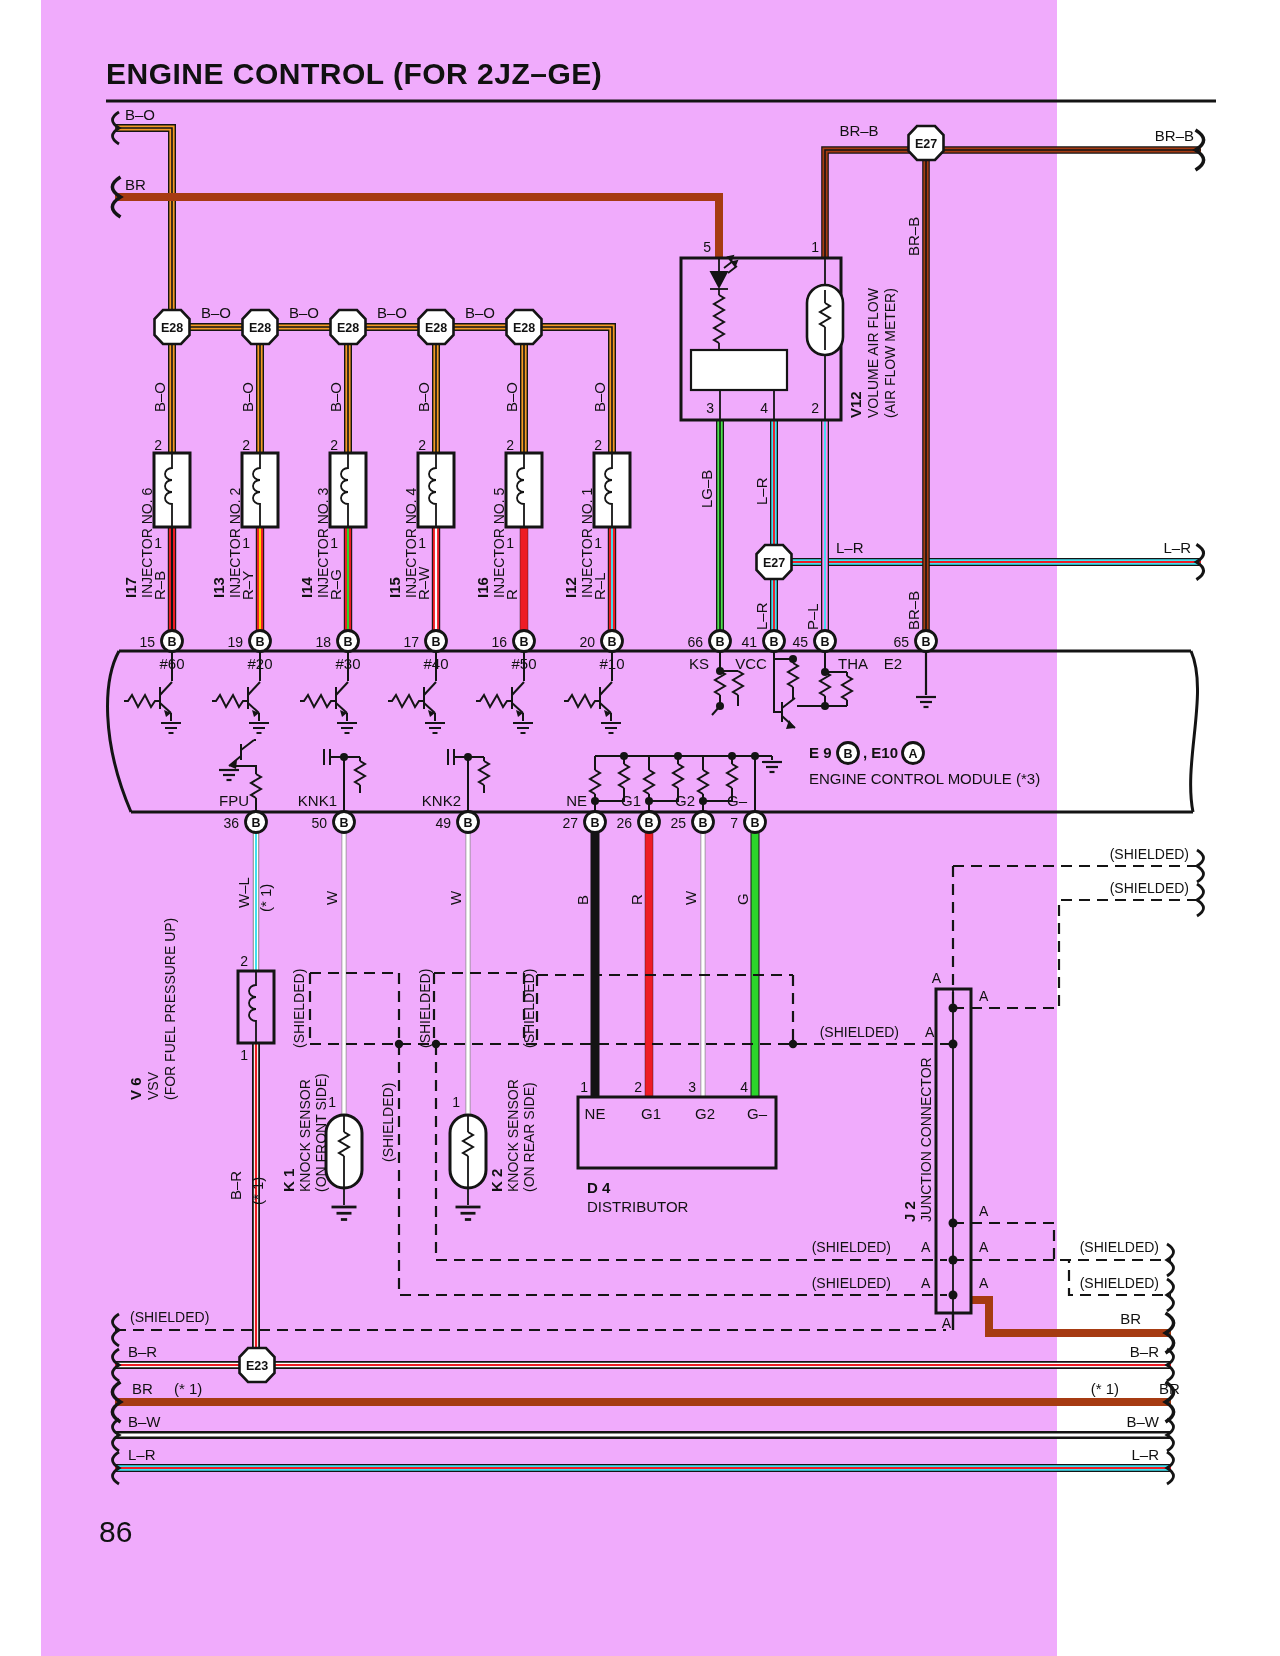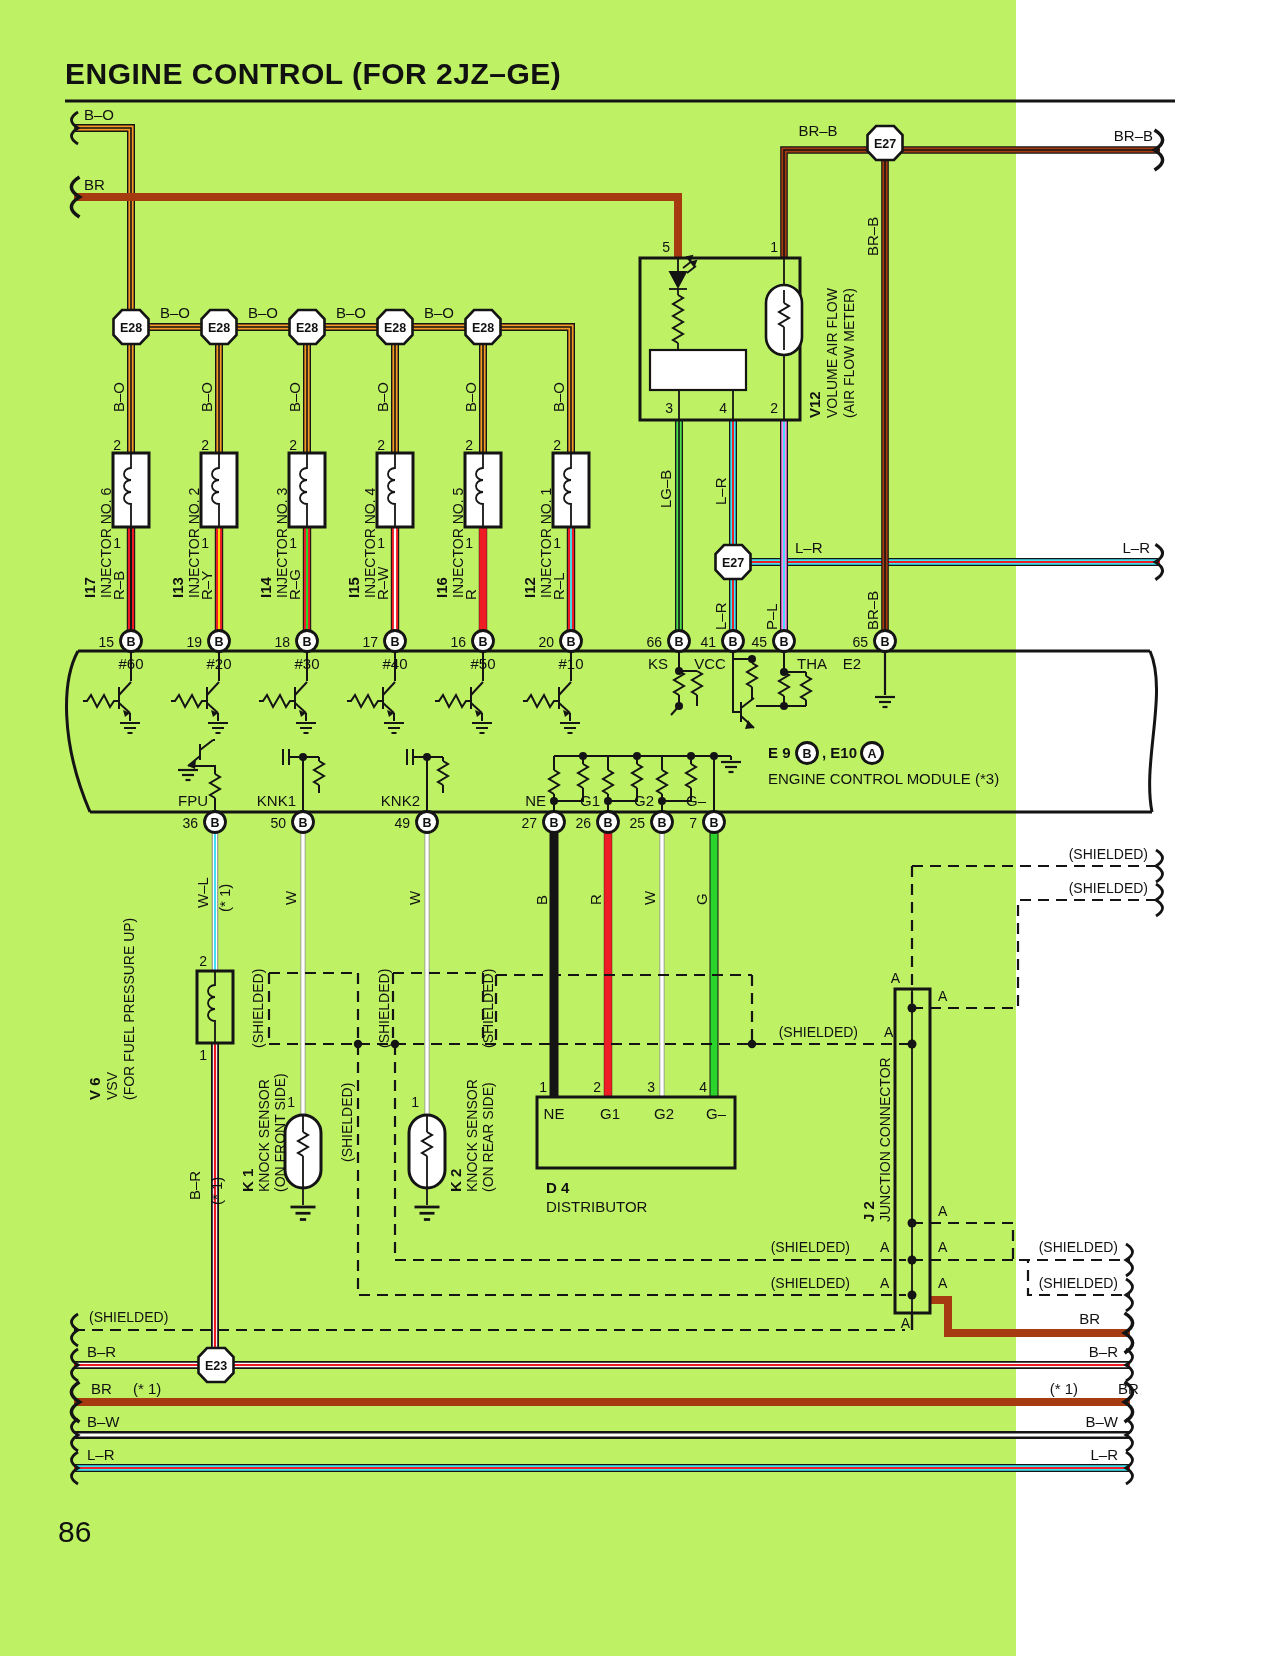--- a/index.html
+++ b/index.html
@@ -1,17 +1,17 @@
 <!DOCTYPE html>
 <html style="--c-black: #141414; --c-orange: #f59a23; --c-brown: #a63b12; --c-red: #ee1c25; --c-green: #2bd42b; --c-lgreen: #4ce04c; --c-cyan: #3fe0f0; --c-pink: #ff8cf0; --c-yellow: #ffd400; --c-gray: #8f8f8f;"><head>
 <meta charset="utf-8">
 <style>
   html,body{margin:0;padding:0;background:#fff;}
-  #page{width:1016px;height:1656px;position:relative;background:#bef264;
-        font-family:"Liberation Sans", sans-serif;}
+  #page{width:1016px;height:1656px;position:relative;background:#f0abfc;
+        font-family:"Liberation Sans", sans-serif;margin-left:41px;}
   svg text{font-family:"Liberation Sans", sans-serif;fill:#111;}
   .t30b{font-size:30px;font-weight:bold;letter-spacing:.5px;}
   .t30{font-size:30px;}
   .t15{font-size:15px;}
   .t15b{font-size:15px;font-weight:bold;}
   .t14{font-size:14px;}
   .t12b{font-size:12.5px;font-weight:bold;}
   .mid{text-anchor:middle;} .end{text-anchor:end;}
   .ln{stroke:#141414;fill:none;stroke-width:2.4;}
   .ln3{stroke:#141414;fill:none;stroke-width:3;}

